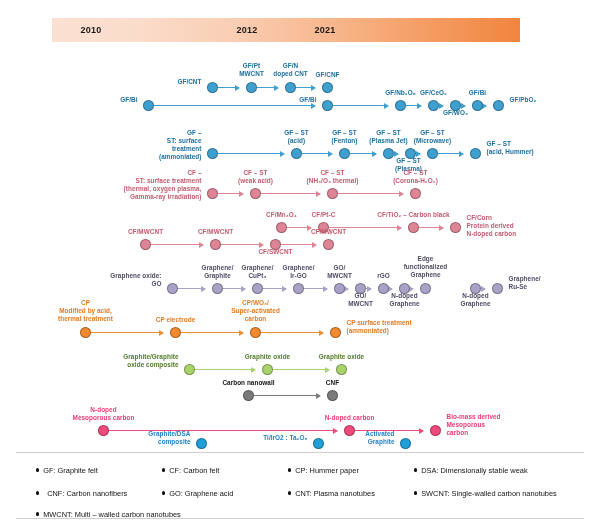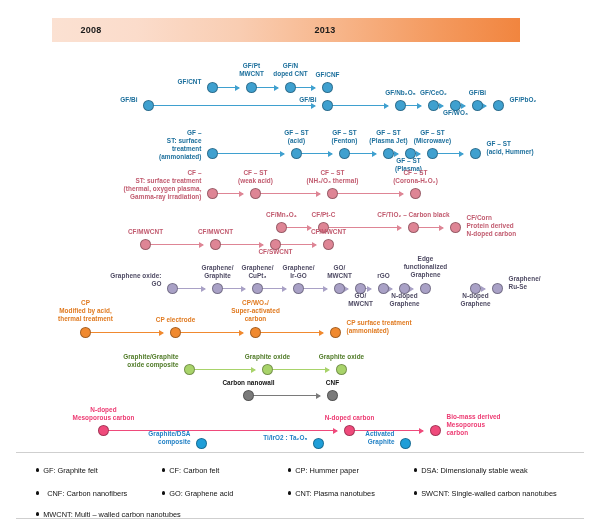--- a/index.html
+++ b/index.html
@@ -55,22 +55,23 @@
     position:absolute;left:16px;top:518px;width:568px;height:1px;background:#cfcfcf;
   }
 </style>
 </head>
 <body>
 
 <div id="canvas">
 
   <div class="year-bar"></div>
 
-  <div class="year-cell" style="left:52px">2008</div>
-  <div class="year-cell" style="left:286px">2013</div>
+  <div class="year-cell" style="left:52px">2010</div>
+  <div class="year-cell" style="left:208px">2012</div>
+  <div class="year-cell" style="left:286px">2021</div>
 
   <div id="diagram">
       <div class="edge" style="left: 213px; top: 87px; width: 26px; background: rgb(63, 160, 207); color: rgb(63, 160, 207);"></div>
       <div class="edge" style="left: 252px; top: 87px; width: 26px; background: rgb(63, 160, 207); color: rgb(63, 160, 207);"></div>
       <div class="edge" style="left: 291px; top: 87px; width: 24px; background: rgb(63, 160, 207); color: rgb(63, 160, 207);"></div>
       <div class="node" title="GF/CNT" style="left: 207px; top: 82px; background: rgb(63, 160, 207);"></div>
       <div class="lbl r" style="left: 201.5px; top: 78px; color: rgb(28, 111, 156);">GF/CNT</div>
       <div class="node" title="GF/Pt MWCNT" style="left: 246px; top: 82px; background: rgb(63, 160, 207);"></div>
       <div class="lbl c" style="left: 251.5px; top: 62px; color: rgb(28, 111, 156);">GF/Pt<br>MWCNT</div>
       <div class="node" title="GF/N doped CNT" style="left: 285px; top: 82px; background: rgb(63, 160, 207);"></div>

